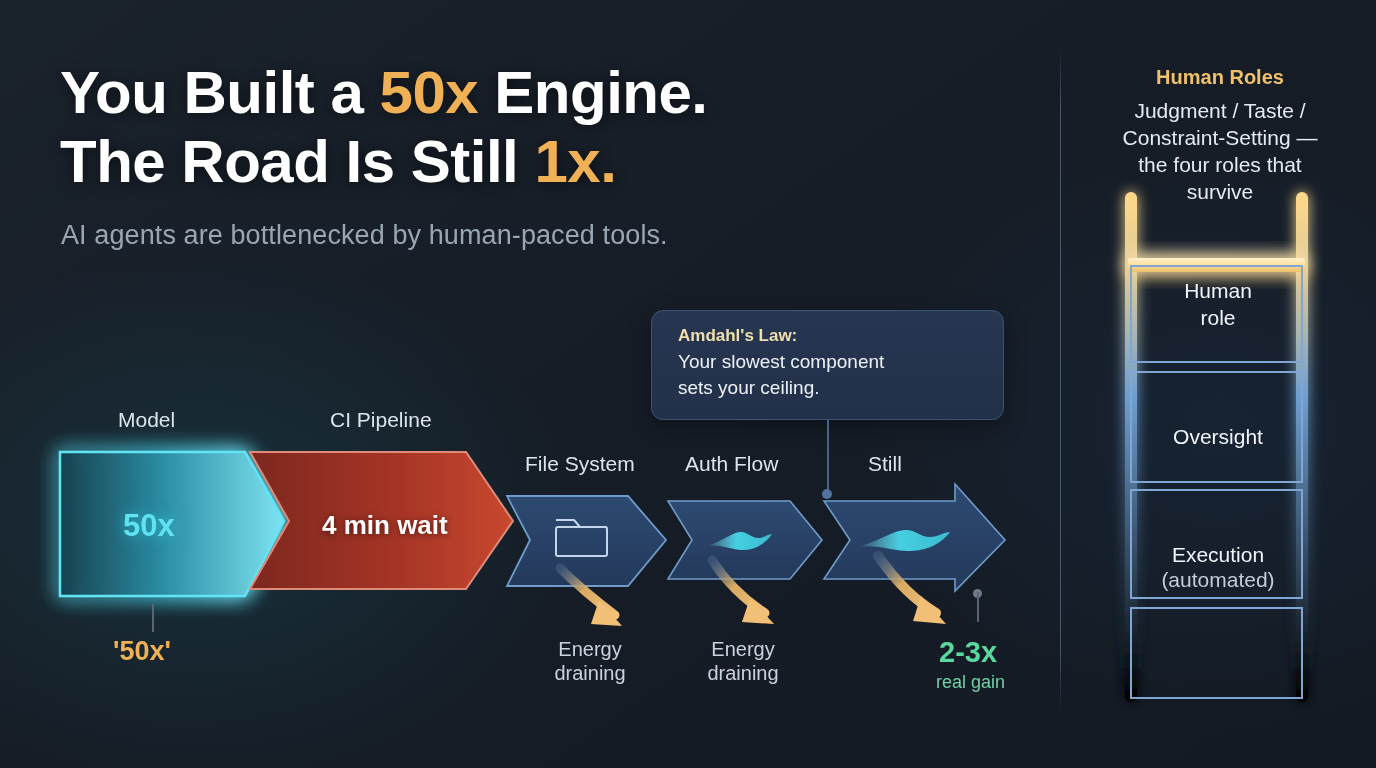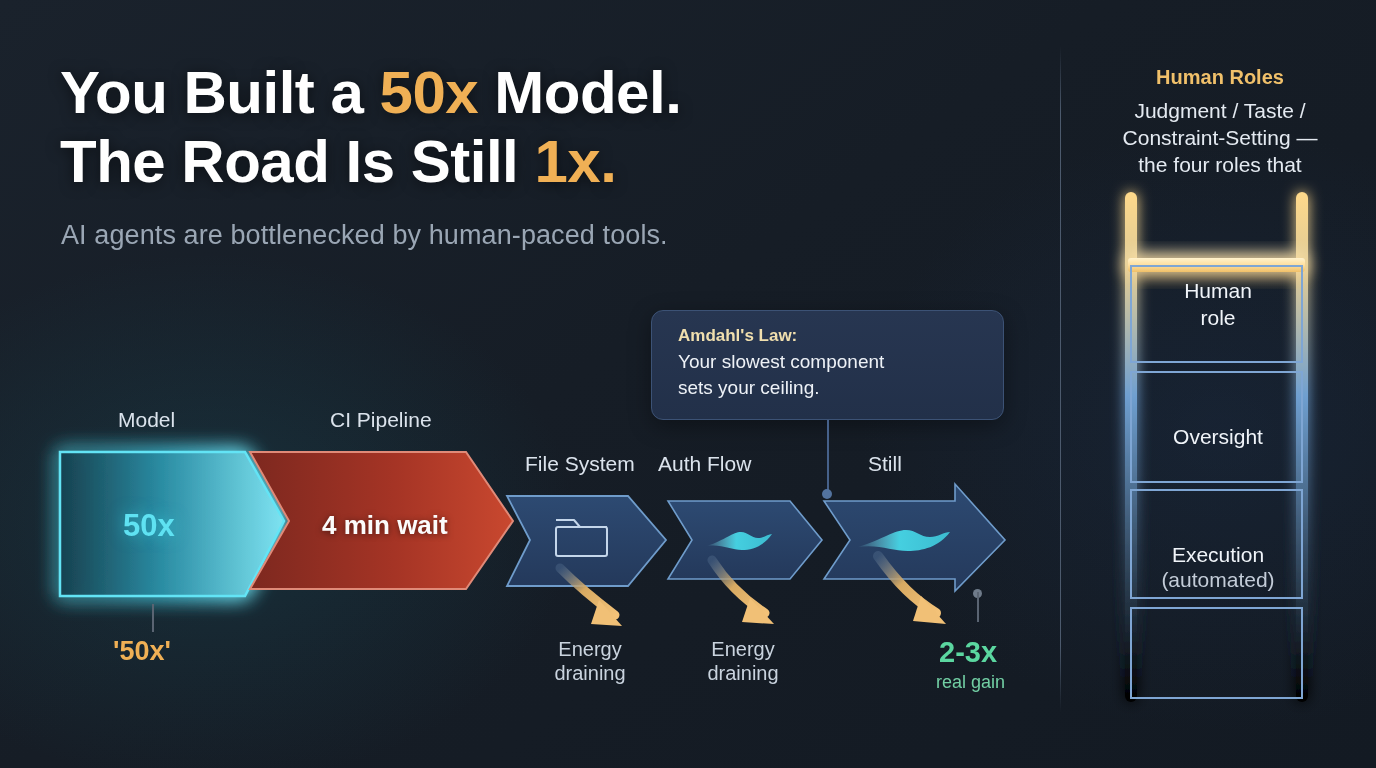--- a/index.html
+++ b/index.html
@@ -63,21 +63,21 @@
     background: #53739f;
   }
 
   
   .stage-label {
     position: absolute; font-size: 21px; color: #dbe3ec; white-space: nowrap;
   }
   #lbl-model     { left: 118px; top: 408px; }
   #lbl-ci        { left: 330px; top: 408px; }
   #lbl-fs        { left: 525px; top: 452px; }
-  #lbl-auth      { left: 658px; top: 452px; }
+  #lbl-auth      { left: 685px; top: 452px; }
   #lbl-out       { left: 868px; top: 452px; }
 
   
   #pipeline-svg { position: absolute; left: 0; top: 0; }
 
   .chev-text {
     position: absolute; font-weight: bold; white-space: nowrap;
   }
   #txt-50x {
     left: 123px; top: 508px; font-size: 31px; color: #5fe2f2;
@@ -150,21 +150,21 @@
   #rung-2 { left: 1128px; top: 425px; font-size: 21px; }
   #rung-3 { left: 1128px; top: 543px; font-size: 21px; }
   #rung-3 .sub { display:block; font-size: 21px; color: #c3ccd8; margin-top: 1px; }
 </style>
 </head>
 <body>
 
 <div id="stage">
 
   <div id="headline">
-    <div class="h-line"><span>You Built a </span><span class="accent">50x</span><span> Model.</span></div>
+    <div class="h-line"><span>You Built a </span><span class="accent">50x</span><span> Engine.</span></div>
     <div class="h-line"><span>The Road Is Still </span><span class="accent">1x.</span></div>
   </div>
 
   <div id="subtitle">AI agents are bottlenecked by human-paced tools.</div>
 
   <div id="amdahl-box">
     <div id="amdahl-title">Amdahl's Law:</div>
     <div id="amdahl-body">Your slowest component</div>
     <div id="amdahl-body">sets your ceiling.</div>
   </div>
@@ -281,20 +281,21 @@
   <div id="gain-big">2-3x</div>
   <div id="gain-sub">real gain</div>
 
   <div id="divider"></div>
 
   <div id="roles-title">Human Roles</div>
   <div id="roles-sub">
     <div>Judgment / Taste /</div>
     <div>Constraint-Setting —</div>
     <div>the four roles that</div>
+    <div>survive</div>
   </div>
 
   <svg id="ladder-svg" width="260" height="540">
     <defs>
       <linearGradient id="gRail" x1="0" y1="0" x2="0" y2="1">
         <stop offset="0%" stop-color="#ffd98a"></stop>
         <stop offset="18%" stop-color="#d6c79a"></stop>
         <stop offset="40%" stop-color="#6f9fd0"></stop>
         <stop offset="100%" stop-color="#3f6characterset"></stop>
         <stop offset="100%" stop-color="#3f6ba0"></stop>

